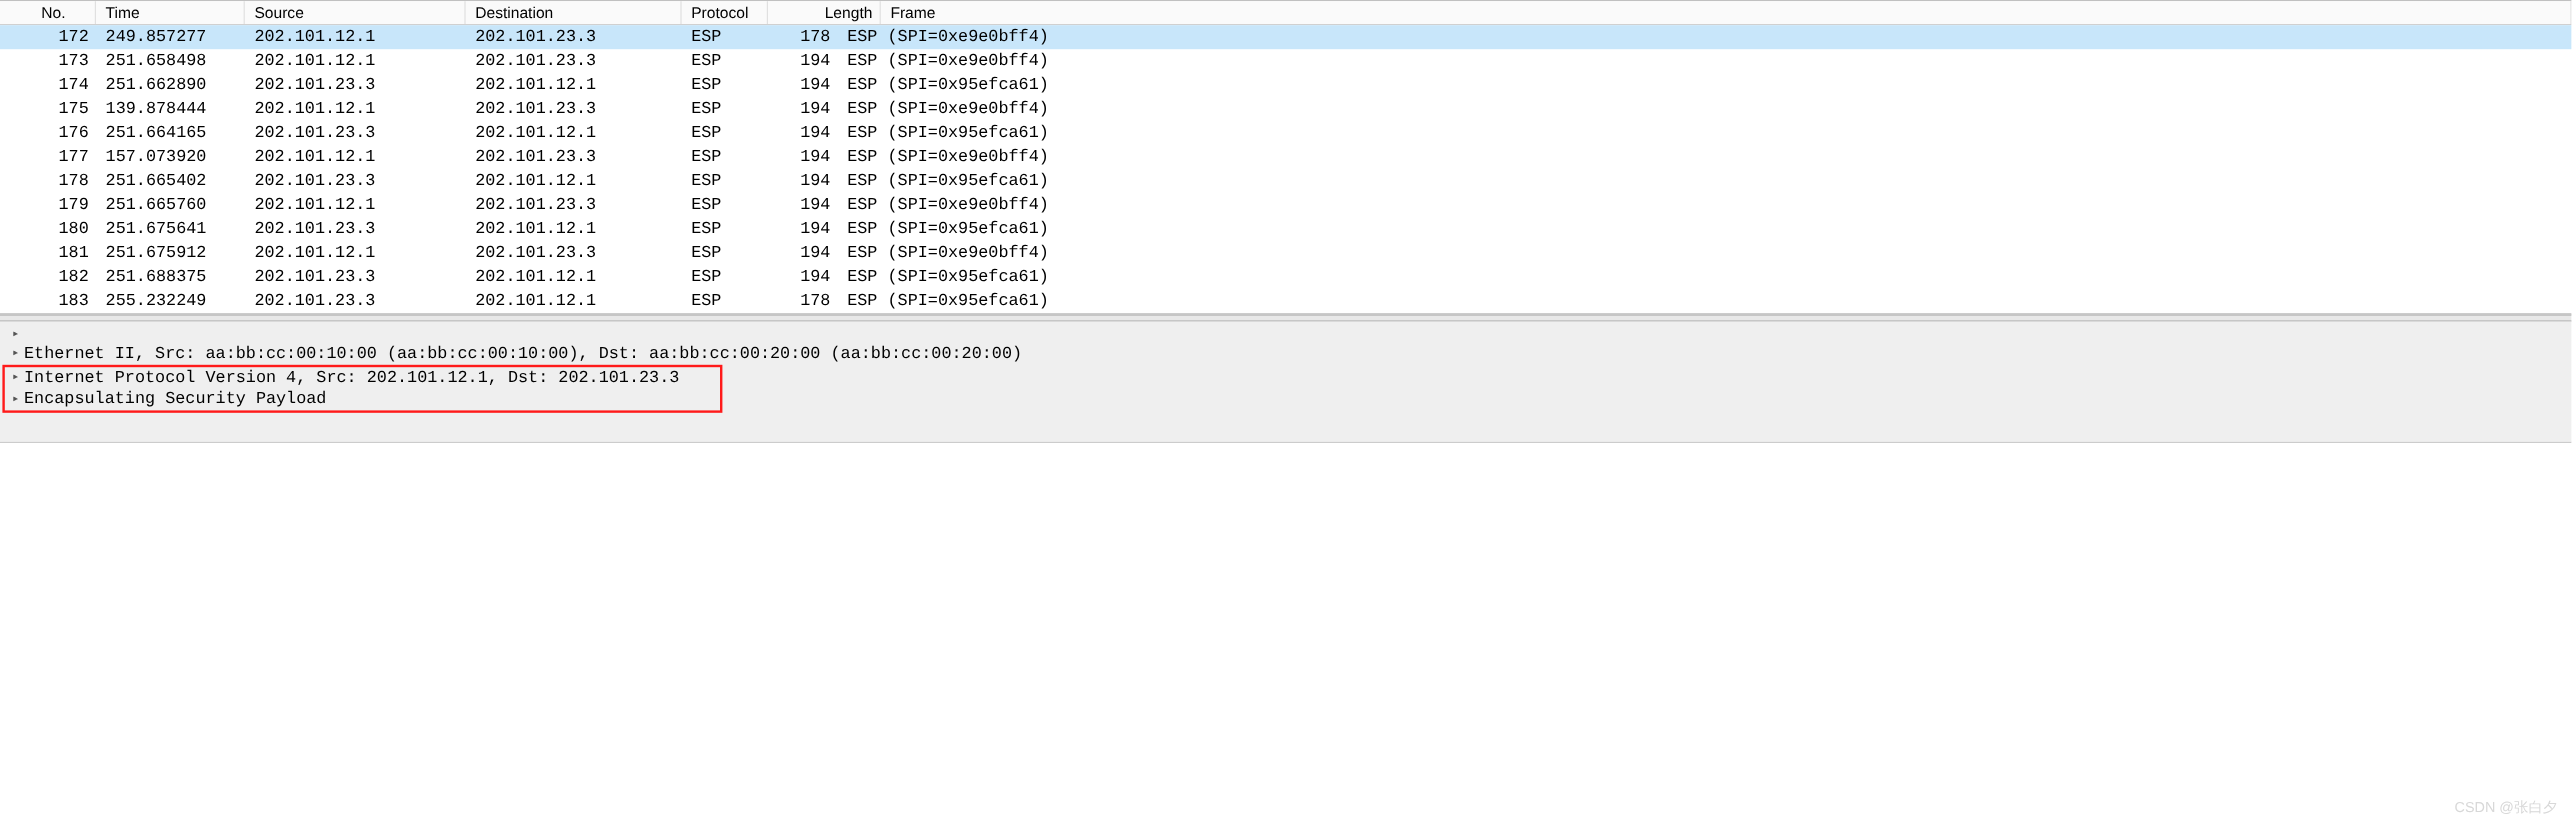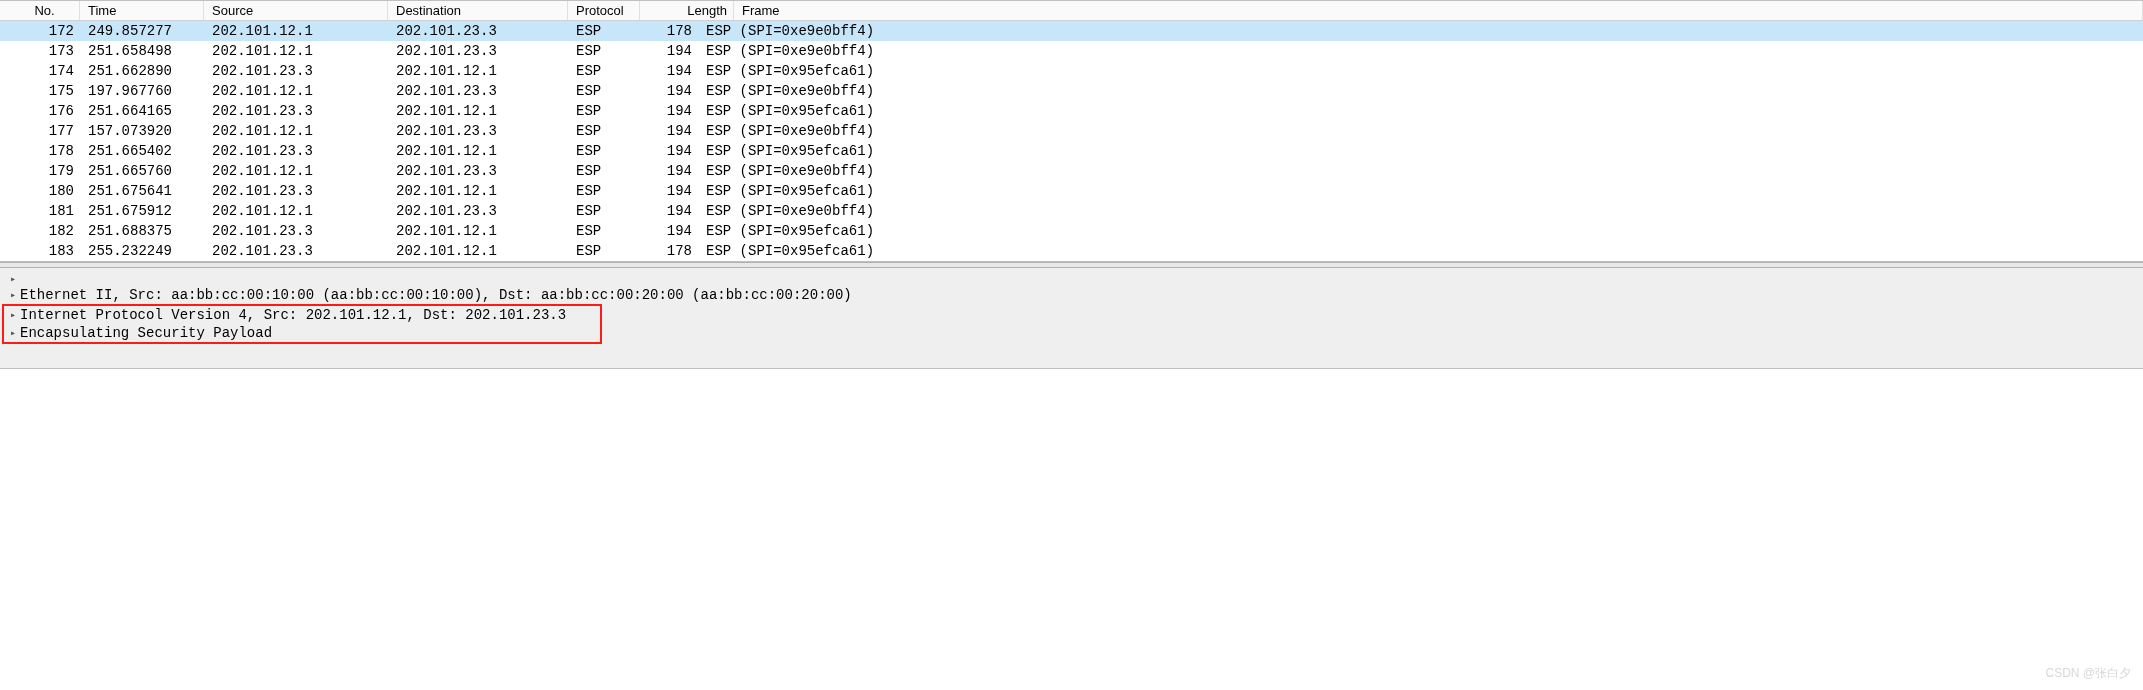--- a/index.html
+++ b/index.html
@@ -135,21 +135,21 @@
         <div class="cell col-no">174</div>
         <div class="cell col-time">251.662890</div>
         <div class="cell col-source">202.101.23.3</div>
         <div class="cell col-dest">202.101.12.1</div>
         <div class="cell col-proto">ESP</div>
         <div class="cell col-length">194</div>
         <div class="cell col-info">ESP (SPI=0x95efca61)</div>
       </div>
       <div class="data-row">
         <div class="cell col-no">175</div>
-        <div class="cell col-time">197.967760</div>
+        <div class="cell col-time">139.878444</div>
         <div class="cell col-source">202.101.12.1</div>
         <div class="cell col-dest">202.101.23.3</div>
         <div class="cell col-proto">ESP</div>
         <div class="cell col-length">194</div>
         <div class="cell col-info">ESP (SPI=0xe9e0bff4)</div>
       </div>
       <div class="data-row">
         <div class="cell col-no">176</div>
         <div class="cell col-time">251.664165</div>
         <div class="cell col-source">202.101.23.3</div>

